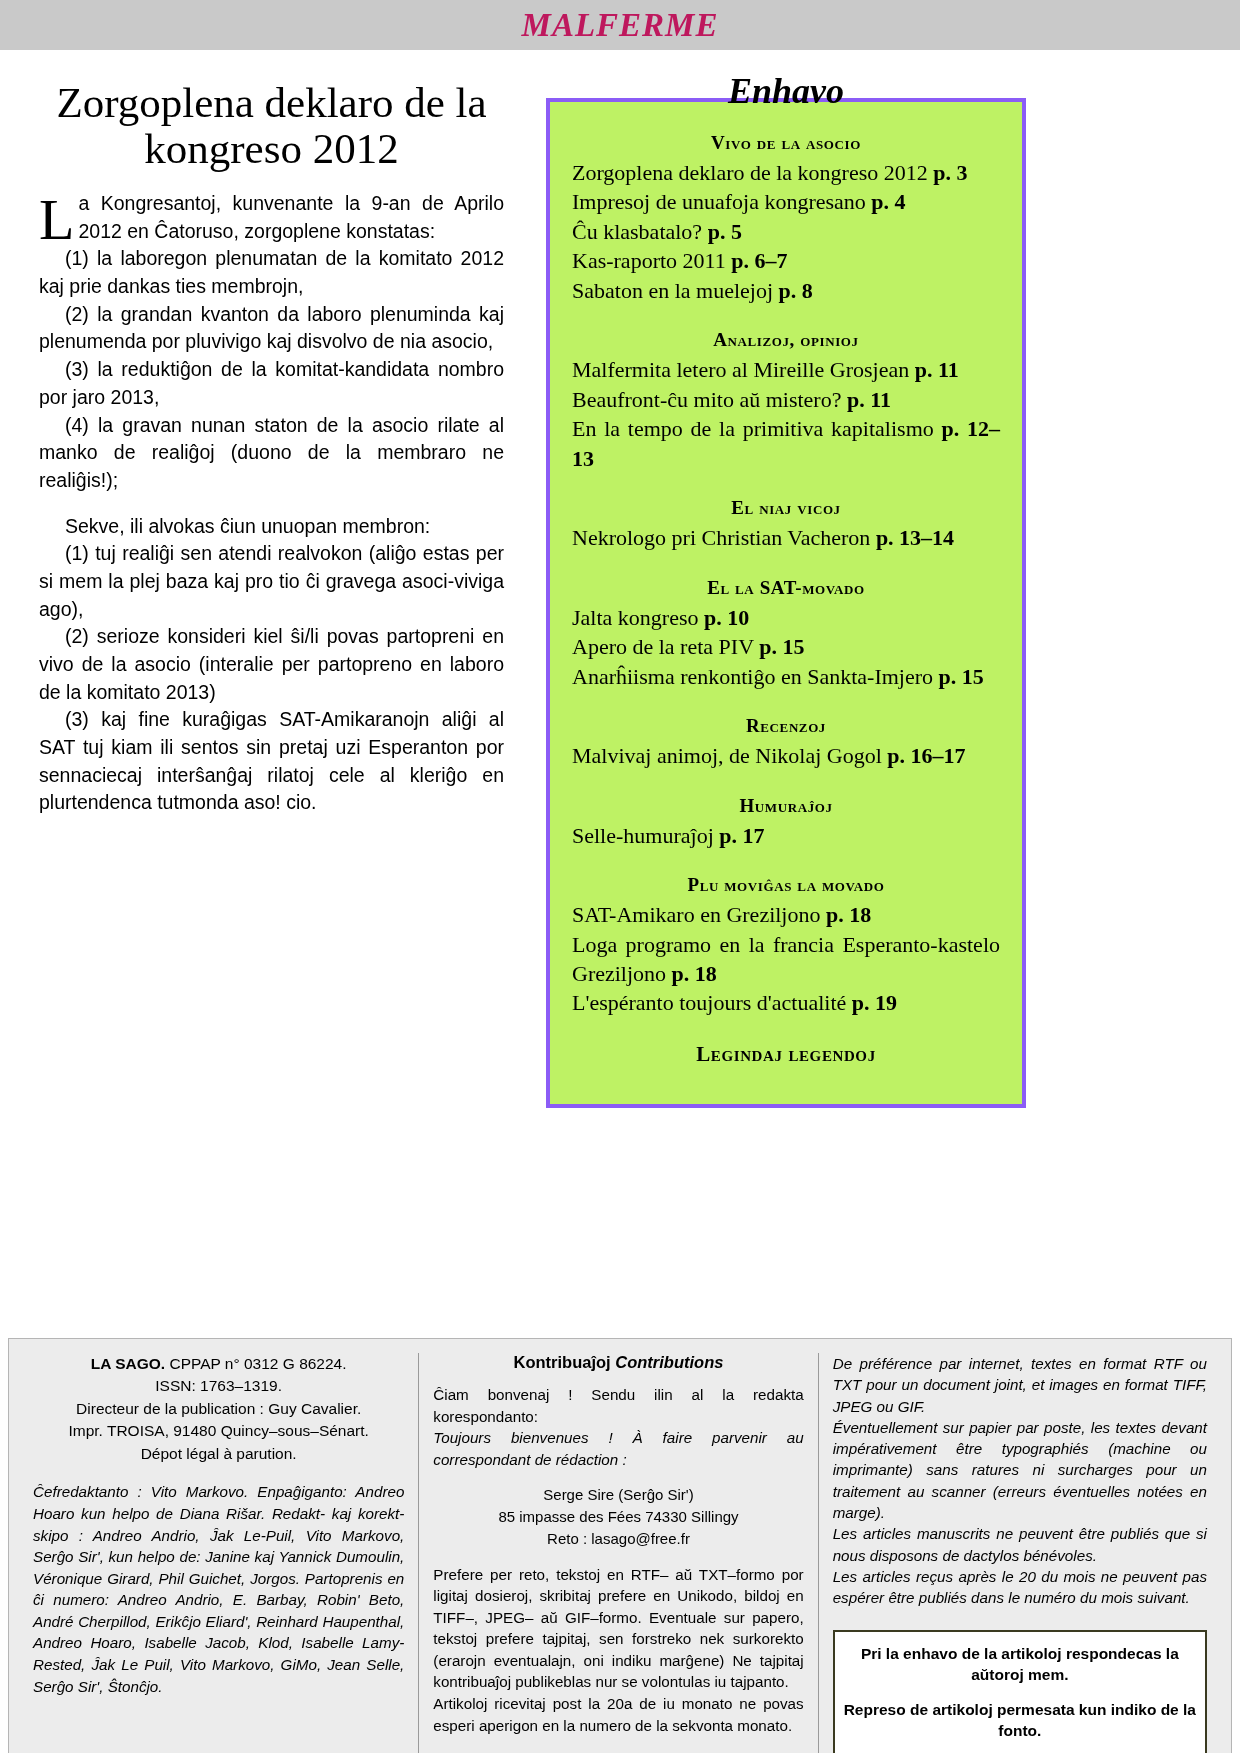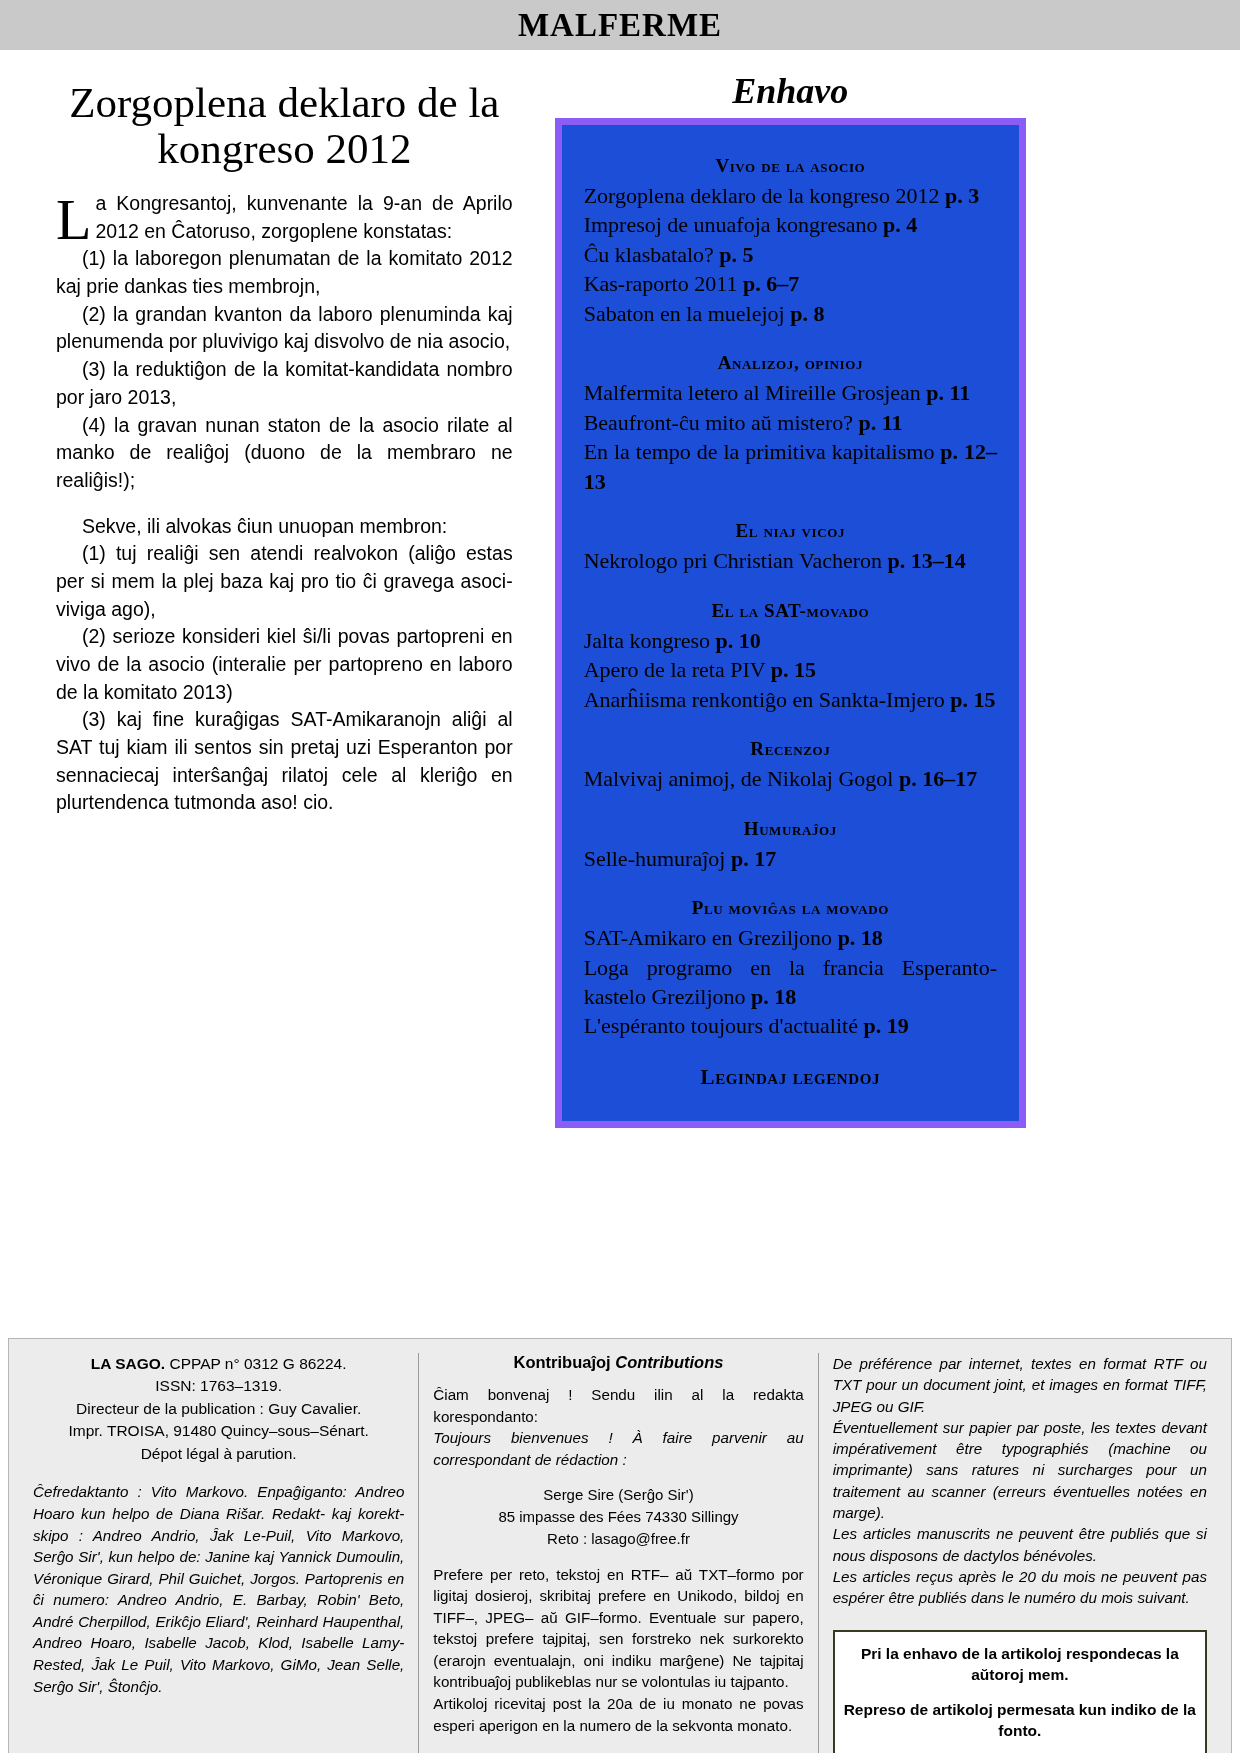--- a/index.html
+++ b/index.html
@@ -17,31 +17,32 @@
   
   .masthead {
     width: 1240px;
     height: 50px;
     background: #c9c9c9;
     display: flex;
     align-items: center;
     justify-content: center;
   }
   .masthead-title {
-    color: #000000;
+    color: #be185d;
     font-family: "Liberation Serif", serif;
     font-size: 33px;
     font-weight: bold;
     letter-spacing: 1px;
+    font-style: italic;
   }
 
   
   .page-body {
     display: flex;
-    padding: 8px 14px 0 26px;
+    padding: 8px 14px 0 9px;
     width: 1040px;
     height: 1222px;
   }
   .col-left {
     width: 610px;
     padding: 0 22px 0 30px;
   }
   .col-right {
     width: 596px;
     padding-left: 20px;
@@ -102,27 +103,26 @@
     font-family: "Liberation Serif", serif;
     font-style: italic;
     font-weight: bold;
     font-size: 36px;
     text-align: center;
     margin: 12px 0 -14px 0;
     position: relative;
     z-index: 3;
   }
   .toc-box {
-    border: 7px solid #8b5cf6;
-    background: #1d4ed8;
+    border: 4px solid #8b5cf6;
+    background: #bef264;
     padding: 30px 22px 22px 22px;
     height: 1010px;
     position: relative;
     z-index: 2;
-    margin-top: 20px;
   }
   .toc-section-title {
     font-family: "Liberation Serif", serif;
     font-variant: small-caps;
     font-weight: bold;
     font-size: 19px;
     text-align: center;
     letter-spacing: 0.6px;
     margin: 0 0 4px 0;
   }

